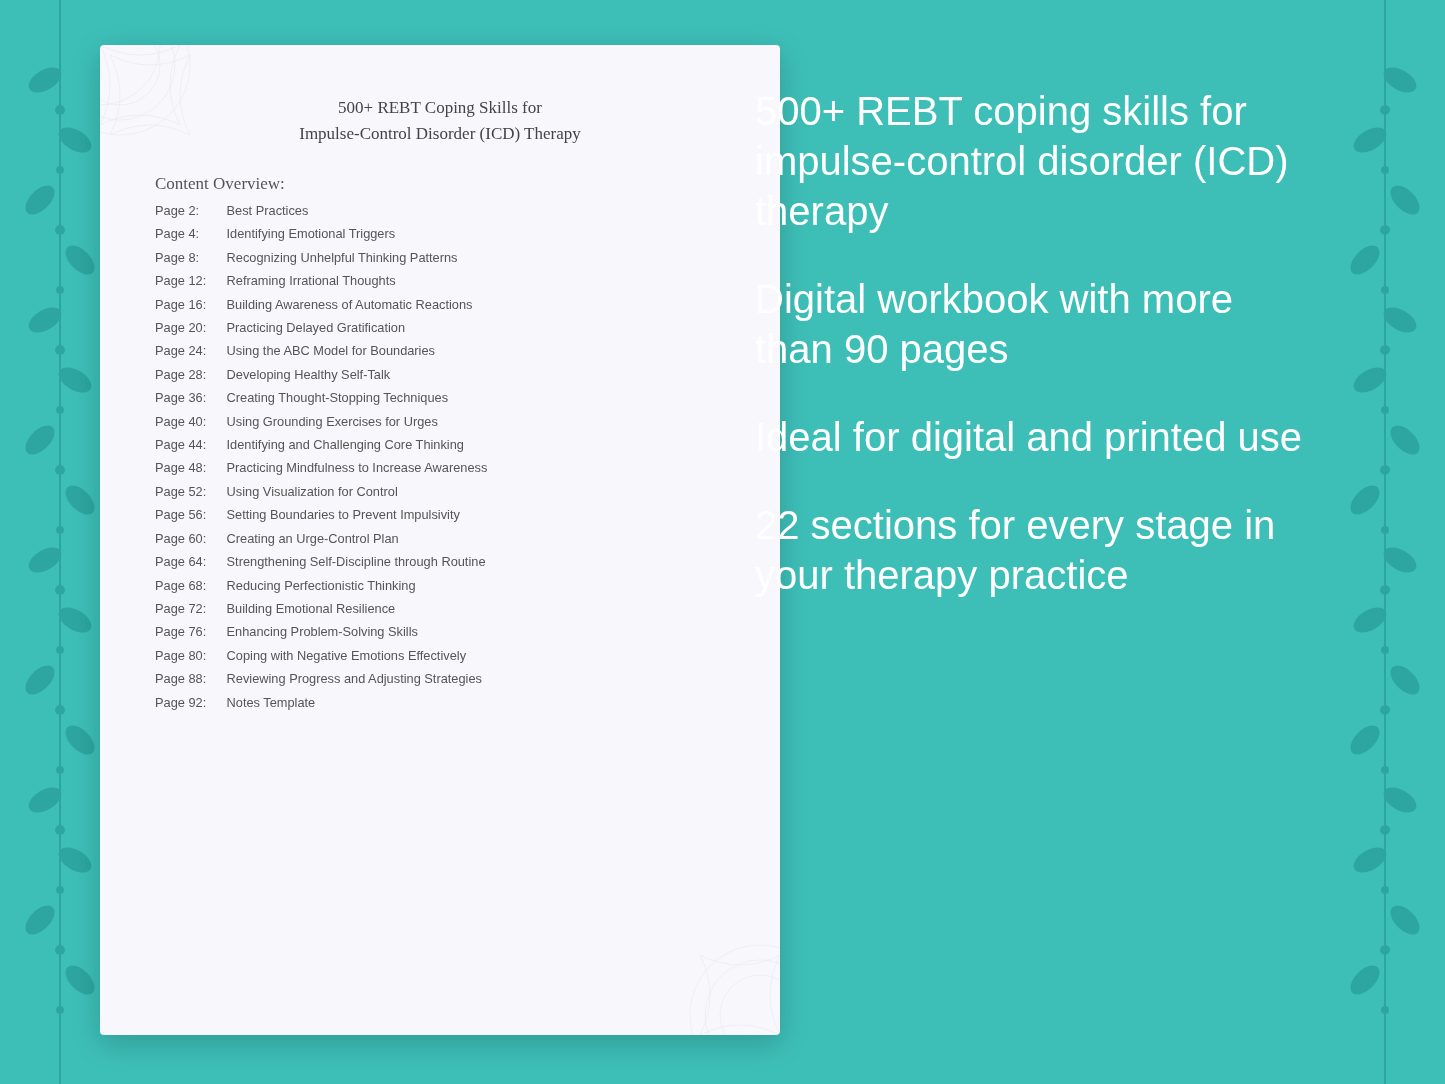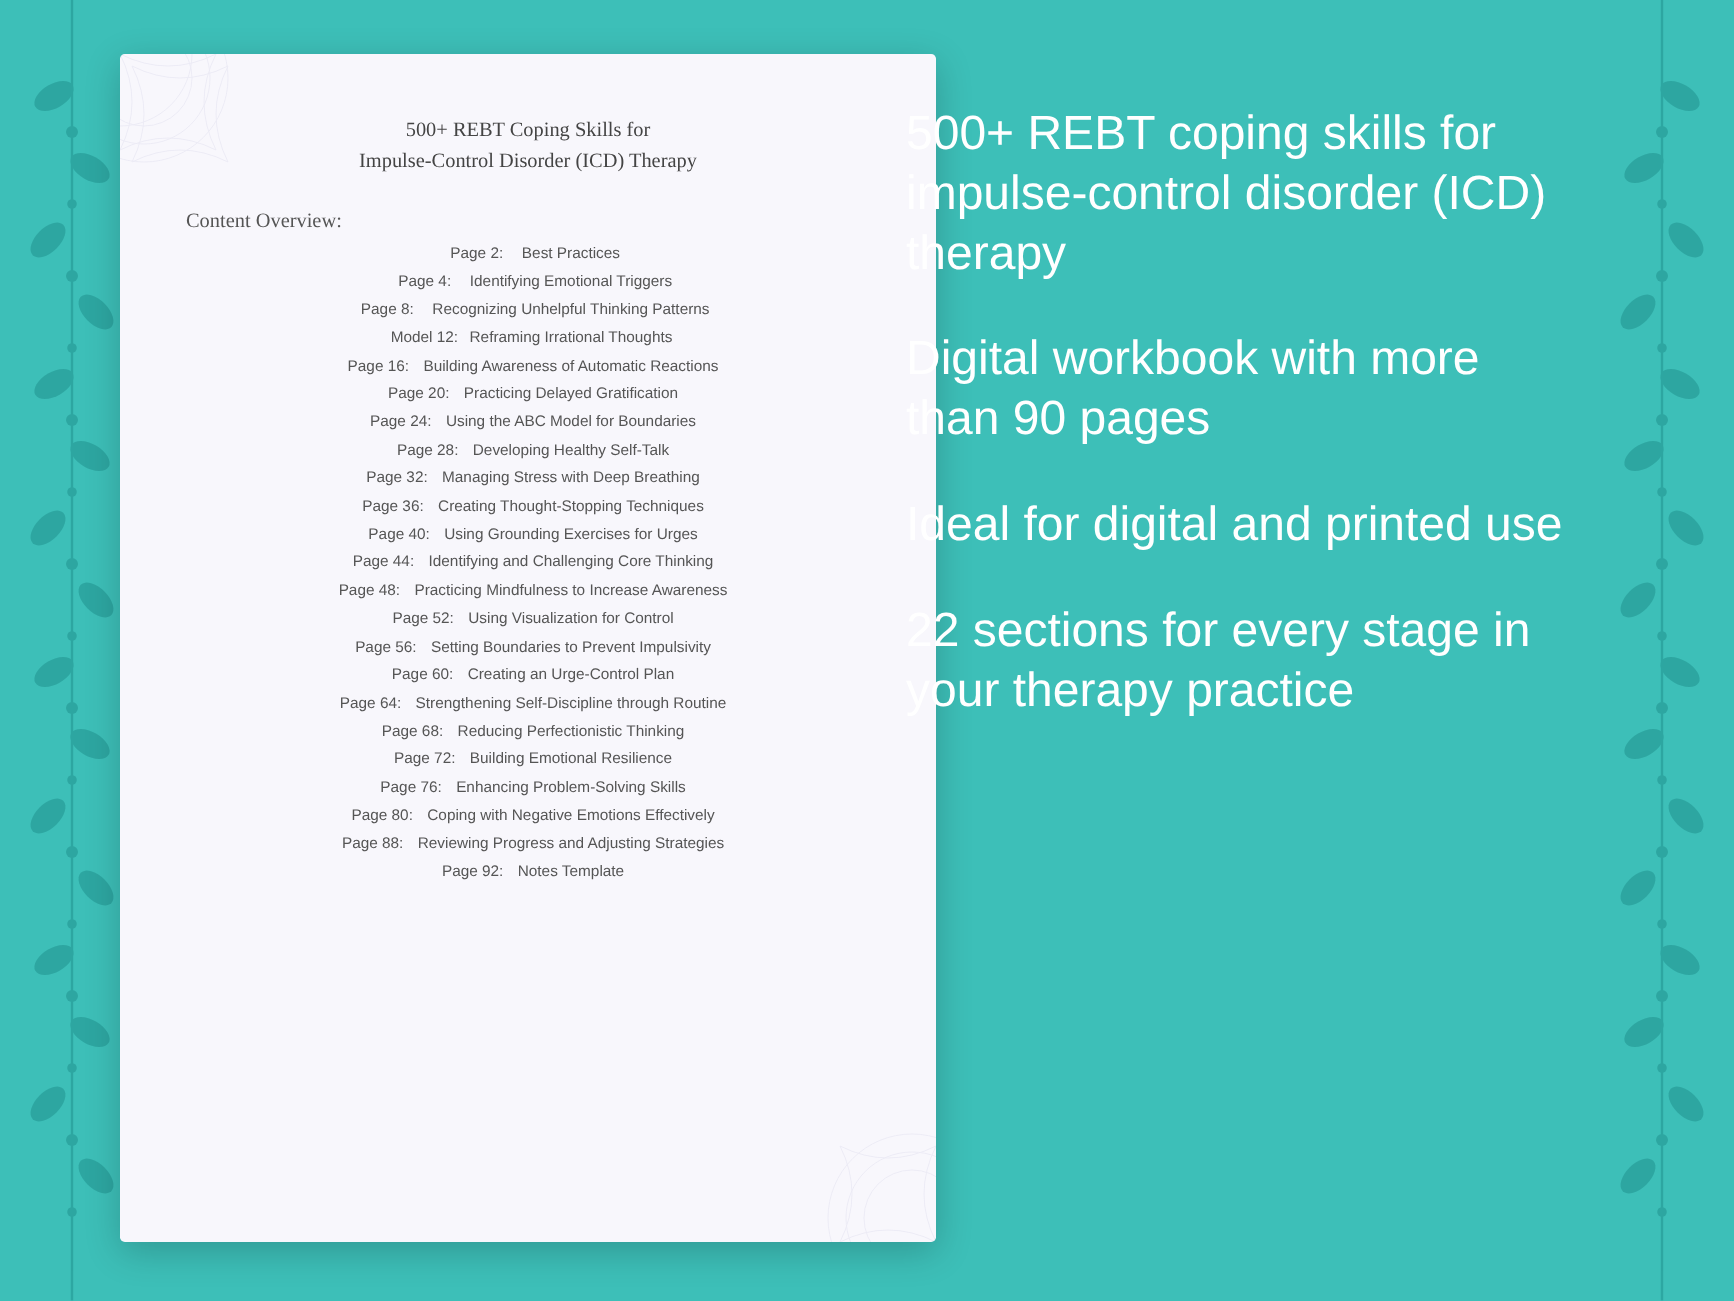--- a/index.html
+++ b/index.html
@@ -73,21 +73,20 @@
     .toc-list {
       list-style: none;
     }
 
     .toc-item {
       font-size: 12.8px;
       color: #555;
       margin-bottom: 5.5px;
       font-family: 'Arial', sans-serif;
       line-height: 1.4;
-      text-align: center;
     }
 
     .toc-item .page-num {
       display: inline-block;
       min-width: 68px;
     }
 
     
     .right-panel {
       position: absolute;
@@ -231,42 +230,38 @@
     </li>
     <li class="toc-item">
       <span class="page-num">Page  4:</span>
       <span>Identifying Emotional Triggers</span>
     </li>
     <li class="toc-item">
       <span class="page-num">Page  8:</span>
       <span>Recognizing Unhelpful Thinking Patterns</span>
     </li>
     <li class="toc-item">
-      <span class="page-num">Model 12:</span>
+      <span class="page-num">Page 12:</span>
       <span>Reframing Irrational Thoughts</span>
     </li>
     <li class="toc-item">
       <span class="page-num">Page 16:</span>
       <span>Building Awareness of Automatic Reactions</span>
     </li>
     <li class="toc-item">
       <span class="page-num">Page 20:</span>
       <span>Practicing Delayed Gratification</span>
     </li>
     <li class="toc-item">
       <span class="page-num">Page 24:</span>
       <span>Using the ABC Model for Boundaries</span>
     </li>
     <li class="toc-item">
       <span class="page-num">Page 28:</span>
       <span>Developing Healthy Self-Talk</span>
-    </li>
-    <li class="toc-item">
-      <span class="page-num">Page 32:</span>
-      <span>Managing Stress with Deep Breathing</span>
     </li>
     <li class="toc-item">
       <span class="page-num">Page 36:</span>
       <span>Creating Thought-Stopping Techniques</span>
     </li>
     <li class="toc-item">
       <span class="page-num">Page 40:</span>
       <span>Using Grounding Exercises for Urges</span>
     </li>
     <li class="toc-item">

